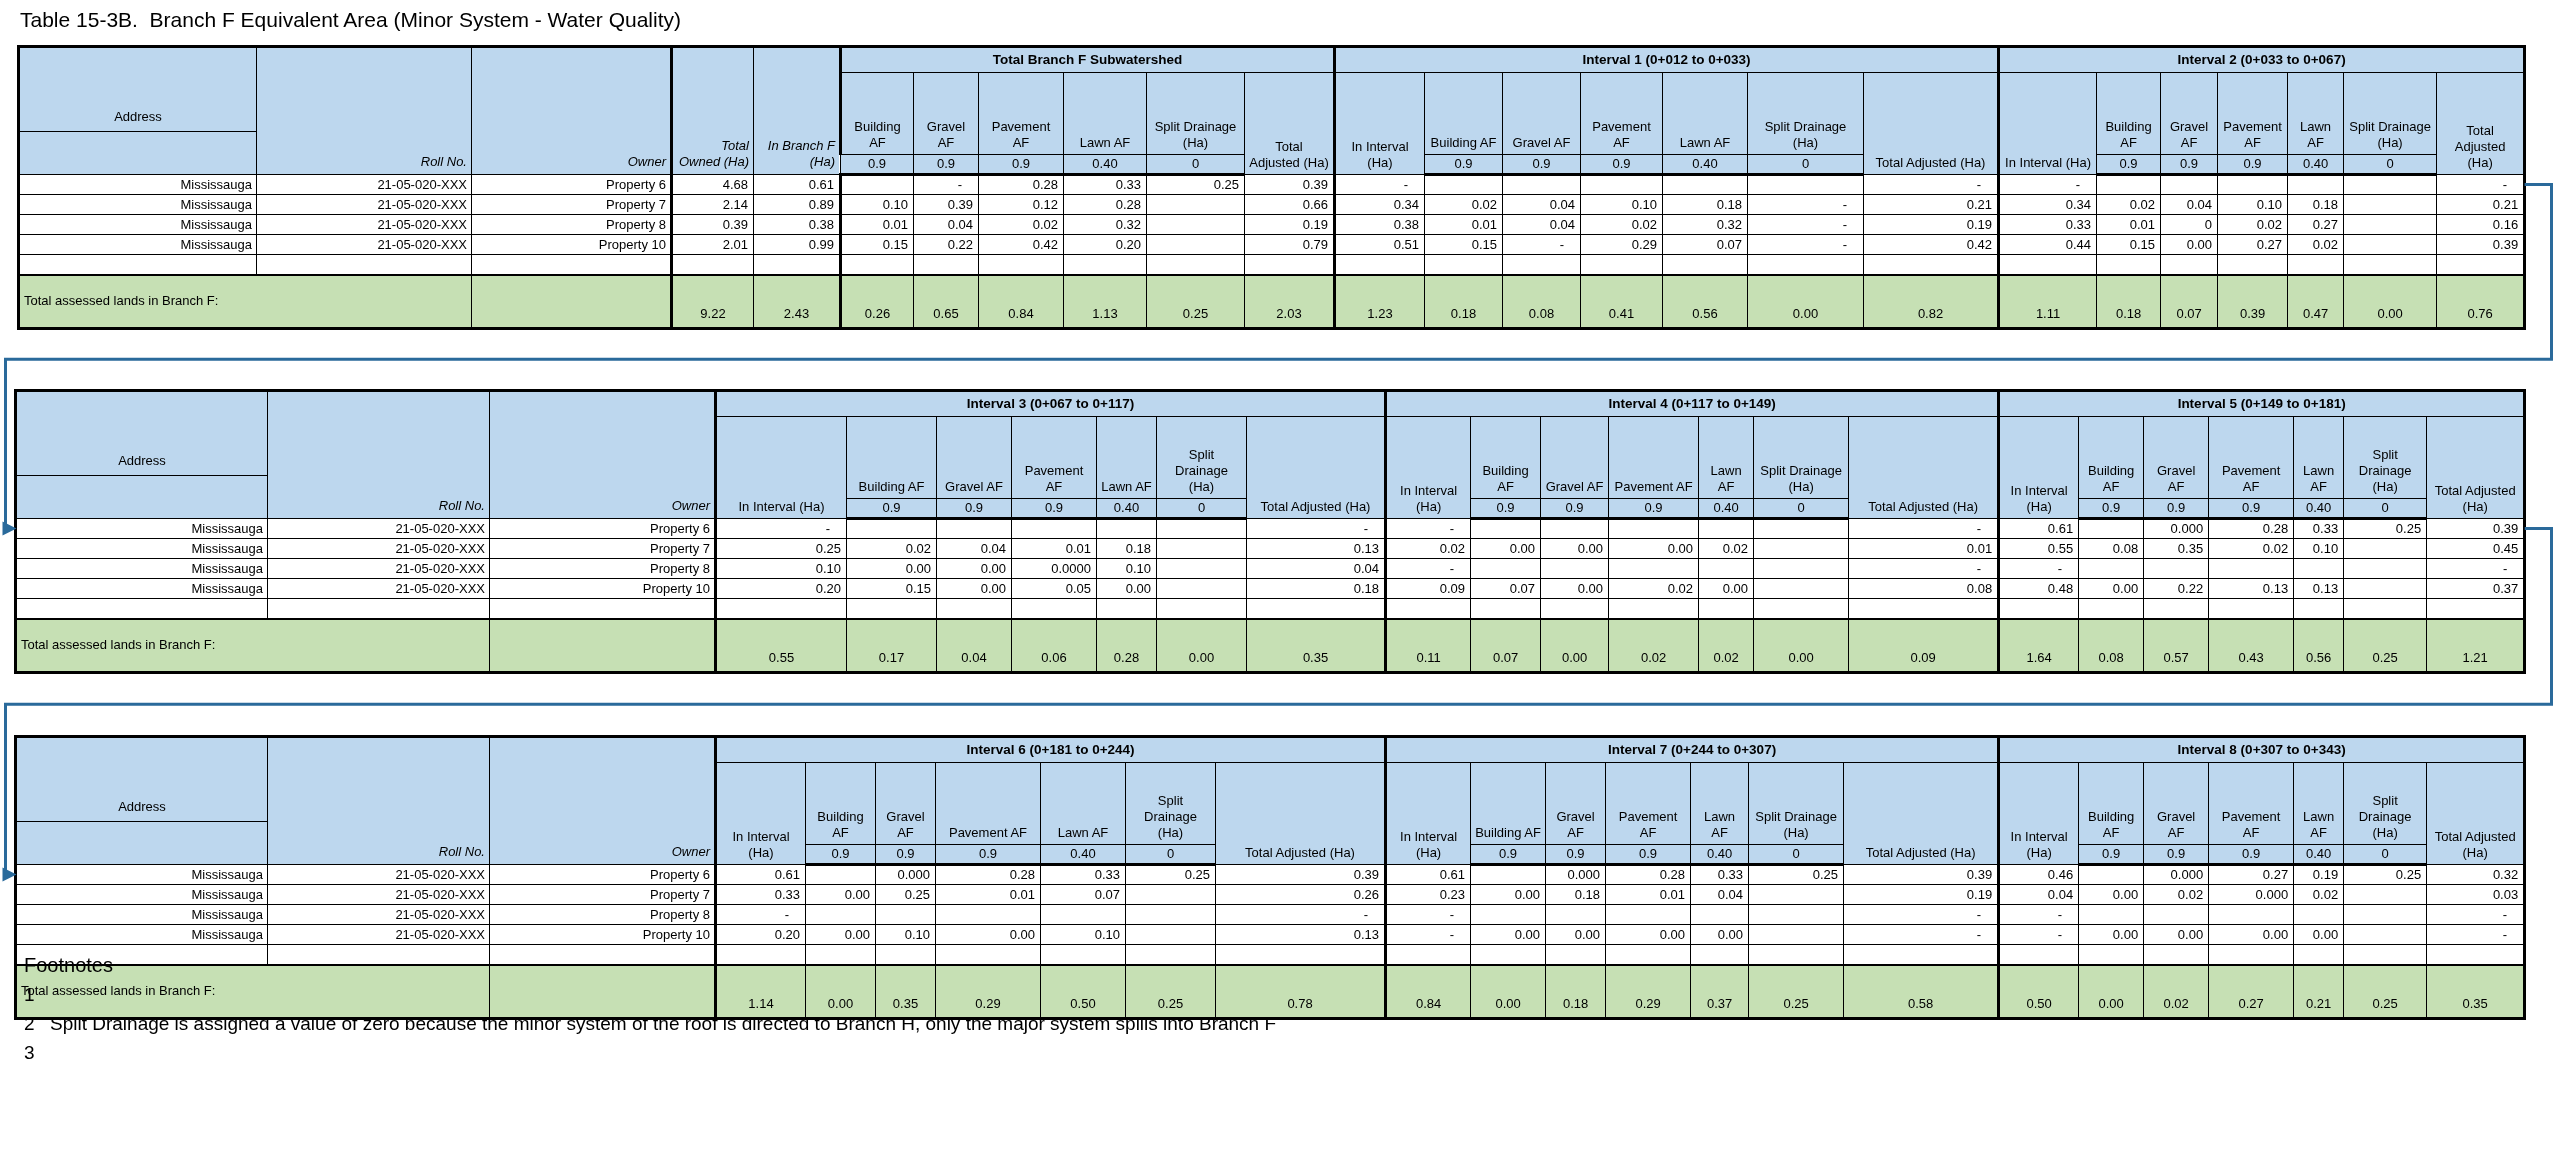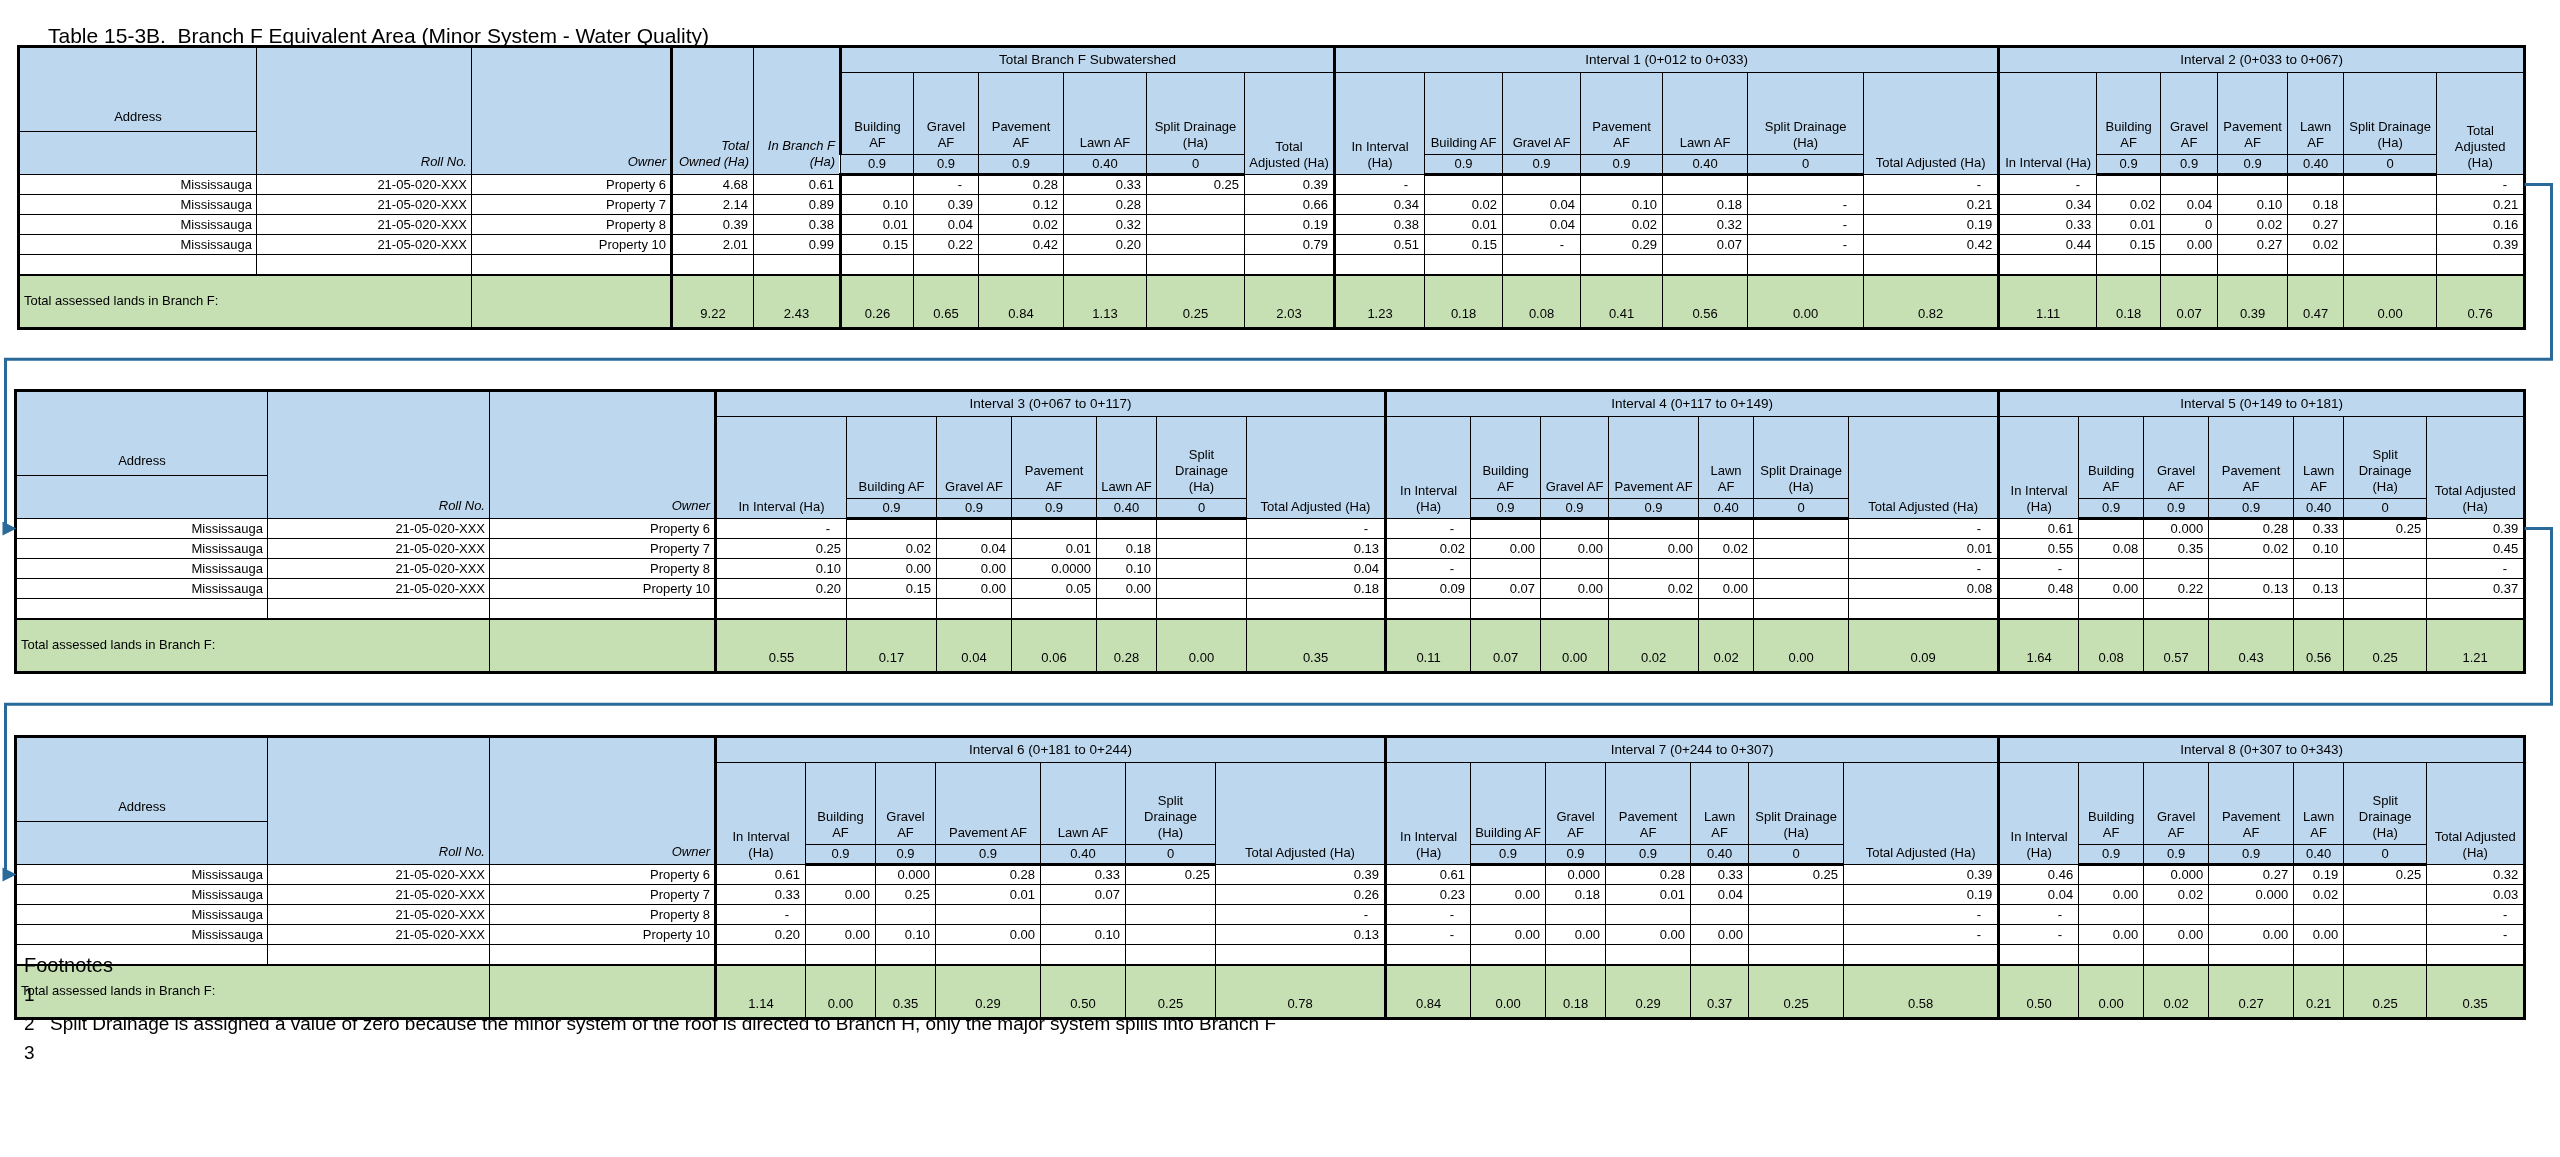--- a/index.html
+++ b/index.html
@@ -1,25 +1,25 @@
 <!DOCTYPE html>
 <html style="--header-blue: #BDD7EE; --total-green: #C6E0B4;"><head>
 <meta charset="utf-8">
 <style>
   html,body{margin:0;padding:0;background:#fff;}
   #page{position:relative;width:2560px;height:1157px;background:#fff;overflow:hidden;
         font-family:"Liberation Sans",sans-serif;color:#000;}
-  .page-title{position:absolute;left:20px;top:24px;font-size:21px;white-space:pre;margin-left:28px;}
+  .page-title{position:absolute;left:20px;top:8px;font-size:21px;white-space:pre;}
 
   table.t-grid{border-collapse:collapse;table-layout:fixed;position:absolute;
                border:3px solid #000;background:#fff;}
   th,td{border:1px solid #000;padding:0 4px;font-size:13px;font-weight:normal;
         overflow:hidden;line-height:1.22;}
   thead th{background:var(--header-blue,#BDD7EE);}
-  .g-title{font-weight:normal;text-align:center;font-size:13.5px;}
+  .g-title{font-weight:bold;text-align:center;font-size:13.5px;}
   .h-name{text-align:center;vertical-align:bottom;padding-bottom:3px;}
   .h-factor{text-align:center;border-bottom:3px solid #000;}
   .h-base{text-align:right;vertical-align:bottom;padding-bottom:4px;font-style:italic;}
   .g-start{border-left:3px solid #000;}
   .thick-left{border-left:3px solid #000;}
   tr.r-title{height:26px;}
   tr.r-names{height:82px;}
   tr.r-factors{height:20px;}
   tbody tr{height:20px;}
   tbody td{background:#fff;border-width:1.5px 1px;}

